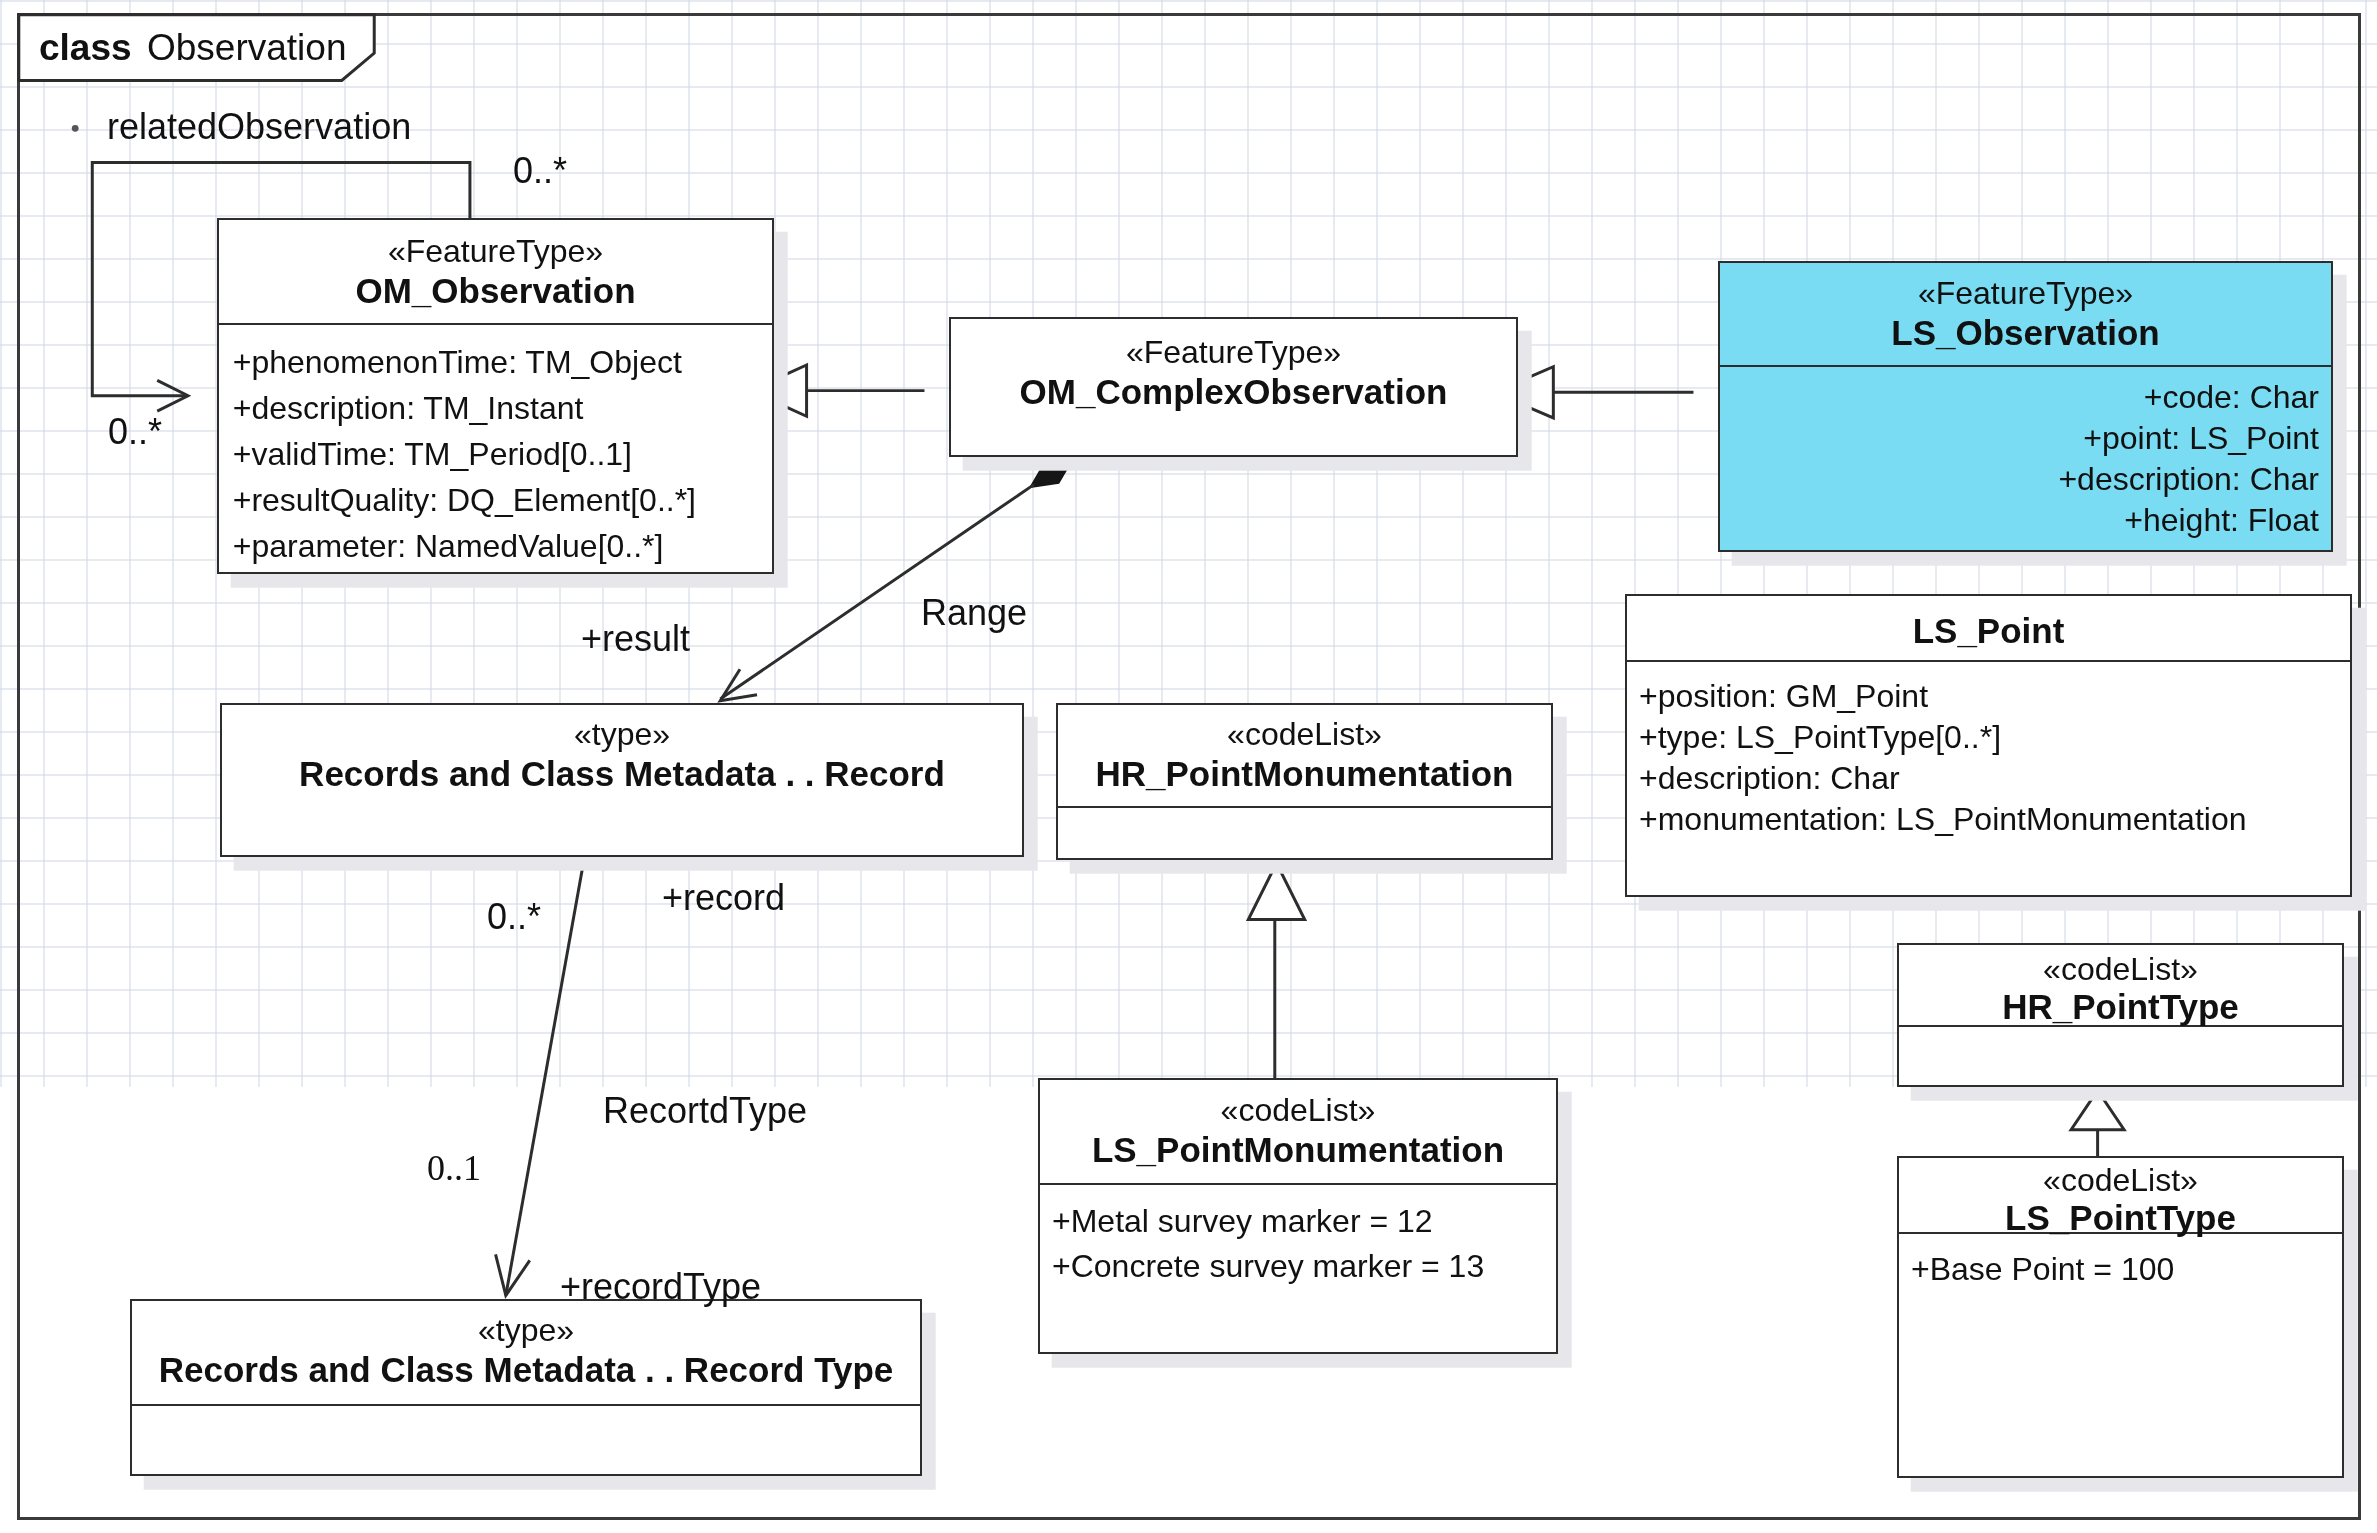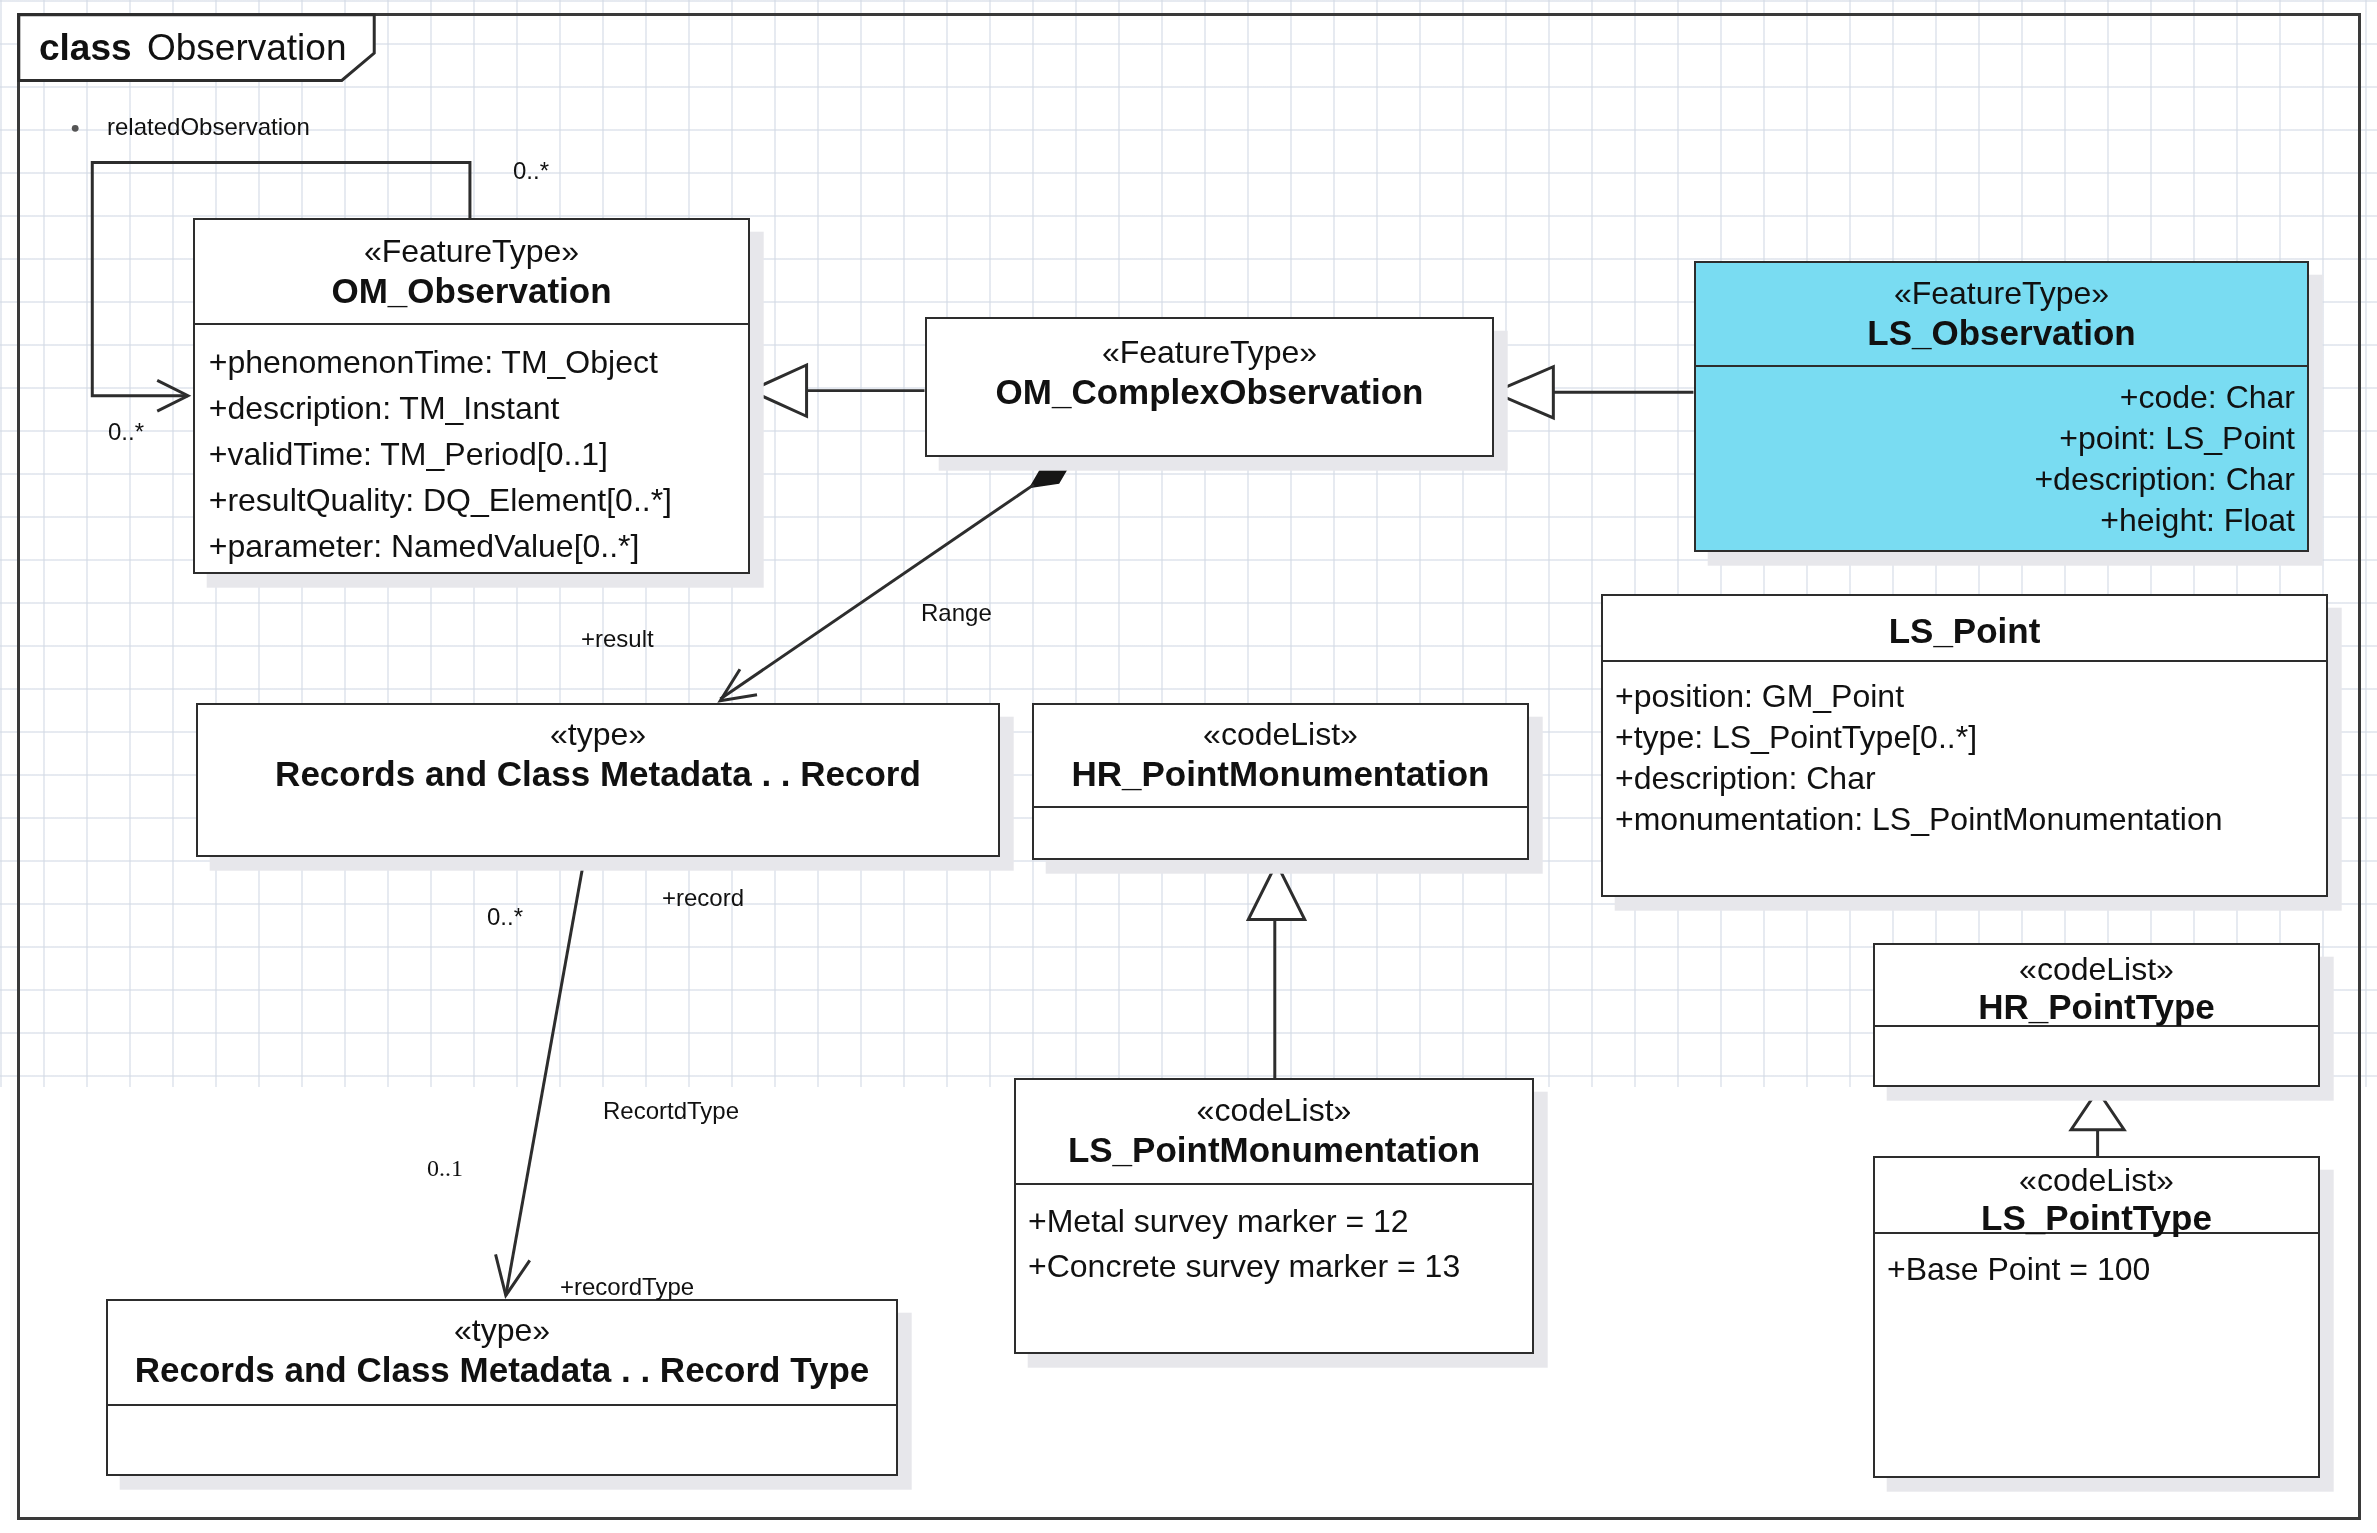--- a/index.html
+++ b/index.html
@@ -20,30 +20,30 @@
     position:absolute;left:17px;top:13px;width:2344px;height:1507px;
     border:3.4px solid #3a3a3a;box-sizing:border-box;background:transparent;
   }
   .overlay{position:absolute;left:0;top:0;width:2377px;height:1534px;}
   .tab-text{
     position:absolute;left:39px;top:27px;font-size:37px;color:#111;white-space:nowrap;
   }
   .tab-text .kw{font-weight:700;margin-right:15.4px;}
   .cls{
     position:absolute;background:#ffffff;border:2.6px solid #2d2d2d;
-    box-sizing:border-box;box-shadow:13.7px 13.7px 0 #e7e7eb;color:#111;
+    box-sizing:border-box;box-shadow:13.7px 13.7px 0 #e7e7eb;color:#111;margin-left:24px;
   }
   .cls.hl{background:#79dcf2;}
   .hdr{text-align:center;box-sizing:border-box;}
   .st{font-size:32px;line-height:38px;}
   .nm{font-size:35px;line-height:41px;font-weight:700;}
   .dv{border-top:2.6px solid #2d2d2d;}
   .at{font-size:32px;text-align:left;box-sizing:border-box;}
   .attr-line{white-space:nowrap;}
-  .lbl{position:absolute;font-size:24px;line-height:38px;color:#111;white-space:nowrap;}
+  .lbl{position:absolute;font-size:36px;line-height:38px;color:#111;white-space:nowrap;}
   svg .edge{stroke:#2d2d2d;stroke-width:3.5;fill:none;}
   svg .tri{fill:#ffffff;stroke:#2d2d2d;stroke-width:3.5;}
   svg .dia{fill:#161616;stroke:#161616;stroke-width:2;}
   svg .openarrow{fill:none;stroke:#2d2d2d;stroke-width:3.5;}
 </style>
 </head>
 <body>
 
 <div class="canvas">
 

